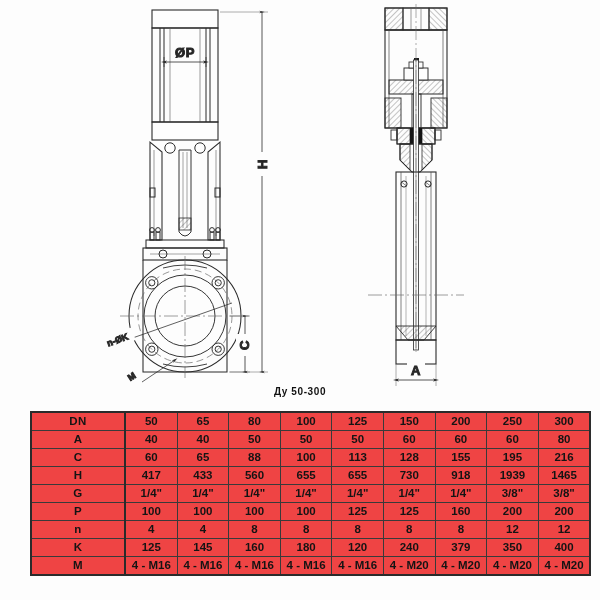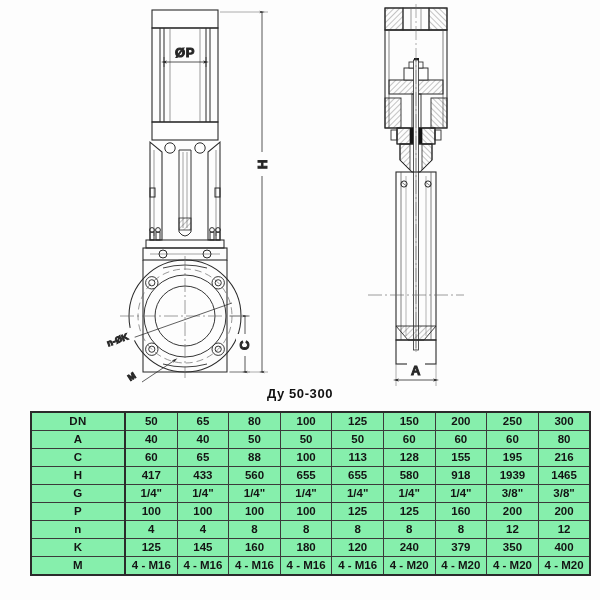--- a/index.html
+++ b/index.html
@@ -24,34 +24,34 @@
   }
   .dimlabel-sm{
     font-family:"Liberation Sans",sans-serif;
     font-size:9px;font-weight:700;fill:#222;
   }
 
   
   #caption{
     position:absolute;left:0;top:386px;width:600px;
     text-align:center;
-    font-size:13px;font-weight:700;
+    font-size:10px;font-weight:700;
     letter-spacing:.6px;
     color:#111;
   }
 
   
   #spec-table-wrap{
     position:absolute;left:30px;top:411px;width:548px;
   }
   table.spec{
     border-collapse:collapse;
     width:548px;
     table-layout:fixed;
-    background:#86efac;
+    background:#ef4444;
     border:2px solid #2b2b2b;
   }
   table.spec td{
     border:1px solid #3a3a3a;
     height:17px;
     text-align:center;
     vertical-align:middle;
     font-size:11.5px;
     font-weight:600;
     color:#141414;
@@ -362,21 +362,21 @@
             <td class="val">195</td>
             <td class="val">216</td>
           </tr>
           <tr>
             <td class="rowhead">H</td>
             <td class="val">417</td>
             <td class="val">433</td>
             <td class="val">560</td>
             <td class="val">655</td>
             <td class="val">655</td>
-            <td class="val">580</td>
+            <td class="val">730</td>
             <td class="val">918</td>
             <td class="val">1939</td>
             <td class="val">1465</td>
           </tr>
           <tr>
             <td class="rowhead">G</td>
             <td class="val">1/4"</td>
             <td class="val">1/4"</td>
             <td class="val">1/4"</td>
             <td class="val">1/4"</td>

